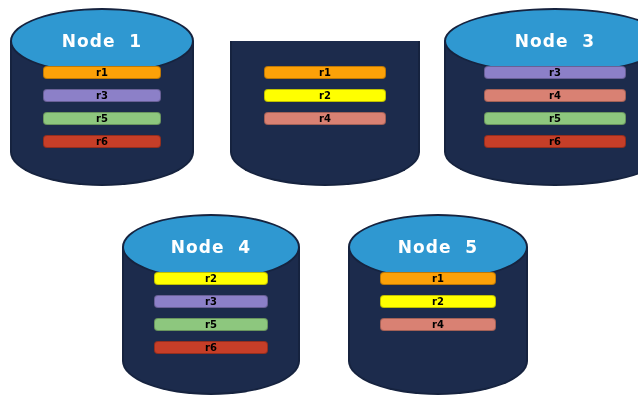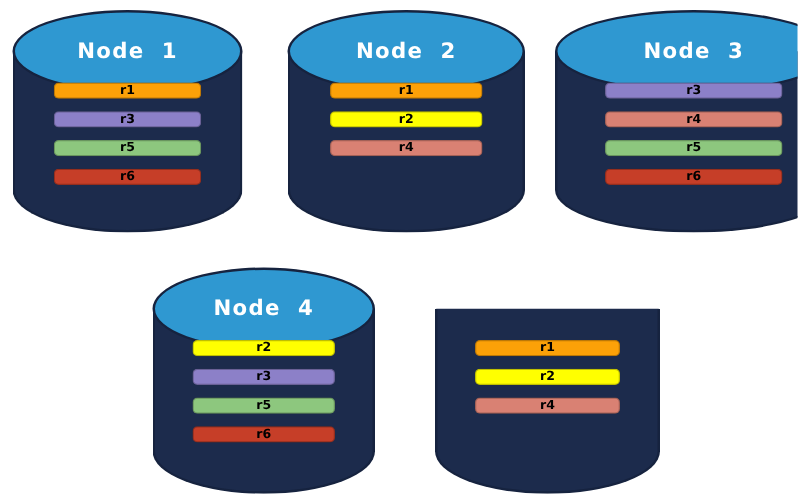--- a/index.html
+++ b/index.html
@@ -86,23 +86,20 @@
     <div class="bars">
       <div class="bar" style="background: rgb(252, 161, 8);">r1</div>
       <div class="bar" style="background: rgb(140, 128, 200);">r3</div>
       <div class="bar" style="background: rgb(141, 199, 126);">r5</div>
       <div class="bar" style="background: rgb(198, 62, 40);">r6</div>
     </div>
   </div>
 
   <div class="cyl pos-n2">
     <div class="cyl-body"></div>
-    <div class="cyl-top">
-      <span class="node-title">Node  2</span>
-    </div>
     <div class="bars">
       <div class="bar" style="background: rgb(252, 161, 8);">r1</div>
       <div class="bar" style="background: rgb(255, 255, 0);">r2</div>
       <div class="bar" style="background: rgb(217, 129, 115);">r4</div>
     </div>
   </div>
 
   <div class="cyl pos-n3">
     <div class="cyl-body"></div>
     <div class="cyl-top">
@@ -124,20 +121,23 @@
     <div class="bars">
       <div class="bar" style="background: rgb(255, 255, 0);">r2</div>
       <div class="bar" style="background: rgb(140, 128, 200);">r3</div>
       <div class="bar" style="background: rgb(141, 199, 126);">r5</div>
       <div class="bar" style="background: rgb(198, 62, 40);">r6</div>
     </div>
   </div>
 
   <div class="cyl pos-n5">
     <div class="cyl-body"></div>
+    <div class="cyl-top">
+      <span class="node-title">Node  5</span>
+    </div>
     <div class="bars">
       <div class="bar" style="background: rgb(252, 161, 8);">r1</div>
       <div class="bar" style="background: rgb(255, 255, 0);">r2</div>
       <div class="bar" style="background: rgb(217, 129, 115);">r4</div>
     </div>
   </div>
 
 </div>
 
 </body></html>

